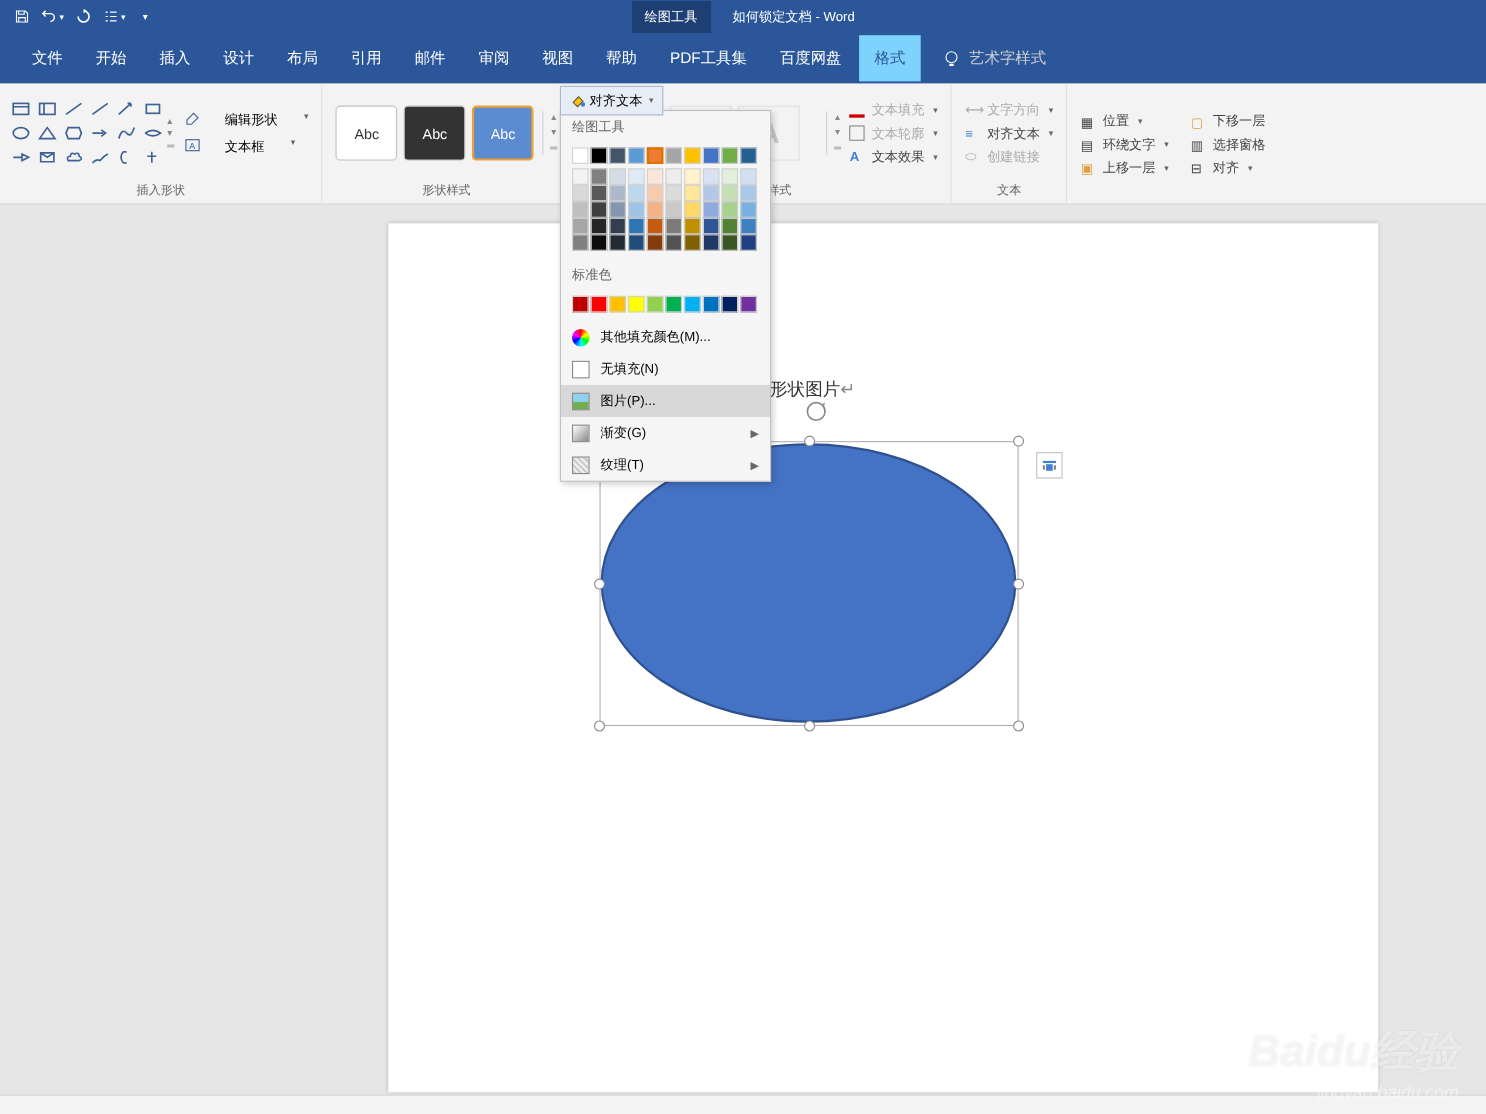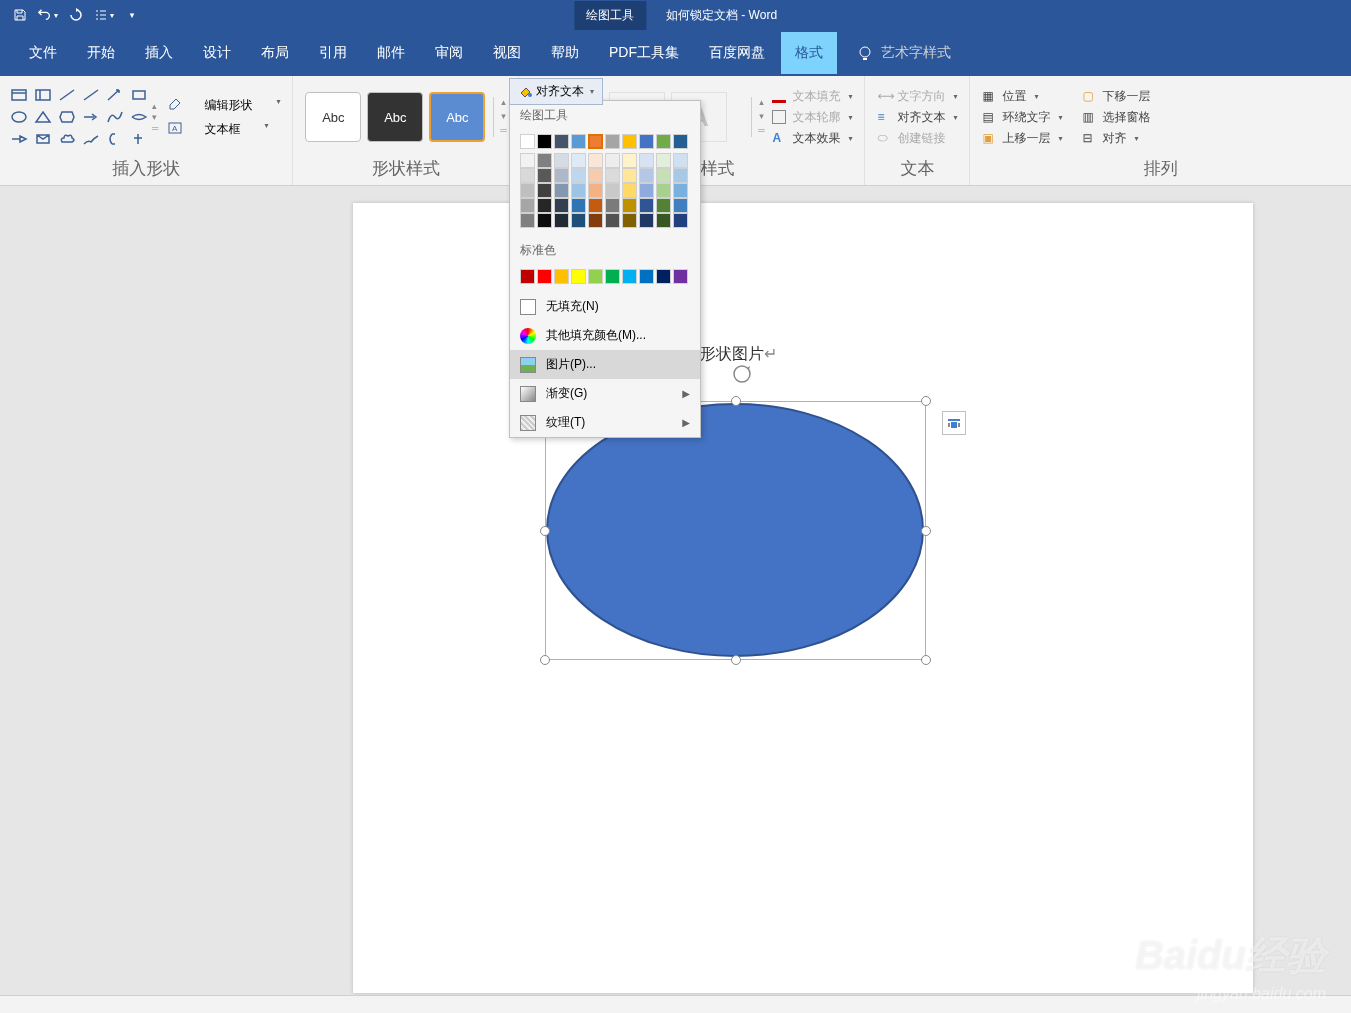--- a/index.html
+++ b/index.html
@@ -17,21 +17,21 @@
 
 .tabs { background: #2b579a; height: 46px; display: flex; align-items: center; color: white; padding-left: 15px; gap: 2px; }
 .tab { padding: 12px 14px; font-size: 14px; cursor: pointer; }
 .tab.active { background: #7dd3fc; color: #2b579a; }
 .tell-me { display: flex; align-items: center; gap: 8px; padding-left: 18px; font-size: 14px; color: #d0d0d0; }
 .bulb { width: 16px; height: 16px; }
 
 
 .ribbon { background: #f3f3f3; height: 110px; display: flex; border-bottom: 1px solid #d0d0d0; }
 .group { border-right: 1px solid #e0e0e0; padding: 4px 8px 2px 8px; display: flex; flex-direction: column; justify-content: space-between; }
-.group-label { text-align: center; font-size: 17px; color: #666; padding: 3px 0; }
+.group-label { text-align: center; font-size: 11px; color: #666; padding: 3px 0; }
 .group-body { flex: 1; display: flex; align-items: center; }
 
 
 .shape-gallery { display: grid; grid-template-columns: repeat(6, 22px); grid-template-rows: repeat(3, 20px); gap: 2px; }
 .shape-cell { border: 1px solid transparent; display: flex; align-items: center; justify-content: center; }
 .shape-cell svg { stroke: #3d6195; fill: none; stroke-width: 1.5; }
 .shape-side { display: flex; flex-direction: column; gap: 3px; margin-left: 6px; font-size: 12px; }
 .shape-side-item { display: flex; align-items: flex-start; gap: 22px; cursor: pointer; padding: 2px 4px; }
 .dd-arrow { font-size: 8px; color: #666; margin-left: 2px; }
 
@@ -371,21 +371,20 @@
             <span class="side-icon">▥</span>
             <span>选择窗格</span>
           </div>
         <div class="side-item">
             <span class="side-icon">⊟</span>
             <span>对齐</span>
             <span class="dd-arrow">▾</span>
           </div>
       </div>
     </div>
-    <div class="group-label">排列</div>
   </div>
 </div>
 
 <div class="fill-btn">
   <svg width="14" height="14">
       <path d="M3 8l5-5 4 4-5 5z" fill="#ffc000" stroke="#555"></path>
       <circle cx="12" cy="10" r="2" fill="#4080d0"></circle>
     </svg>
   <span>对齐文本</span>
     <span class="dd-arrow">▾</span>
@@ -479,26 +478,26 @@
         <div class="color-sw" style="background: rgb(255, 255, 0);"></div>
         <div class="color-sw" style="background: rgb(146, 208, 80);"></div>
         <div class="color-sw" style="background: rgb(0, 176, 80);"></div>
         <div class="color-sw" style="background: rgb(0, 176, 240);"></div>
         <div class="color-sw" style="background: rgb(0, 112, 192);"></div>
         <div class="color-sw" style="background: rgb(0, 32, 96);"></div>
         <div class="color-sw" style="background: rgb(112, 48, 160);"></div>
       </div>
     </div>
   <div class="dd-item">
+      <span class="dd-icon" style="background:conic-gradient(red,yellow,lime,cyan,blue,magenta,red);border-radius:50%;border:none;"></span>
+      <span>其他填充颜色(M)...</span>
+    </div>
+  <div class="dd-item">
       <span class="dd-icon" style="background:white;"></span>
       <span>无填充(N)</span>
-    </div>
-  <div class="dd-item">
-      <span class="dd-icon" style="background:conic-gradient(red,yellow,lime,cyan,blue,magenta,red);border-radius:50%;border:none;"></span>
-      <span>其他填充颜色(M)...</span>
     </div>
   <div class="dd-item hover">
       <span class="dd-icon" style="background:linear-gradient(#8ed0f0 50%,#70b050 50%);"></span>
       <span>图片(P)...</span>
     </div>
   <div class="dd-item">
       <span class="dd-icon" style="background:linear-gradient(135deg,#fff,#888);"></span>
       <span>渐变(G)</span>
       <span class="arrow">▶</span>
     </div>

